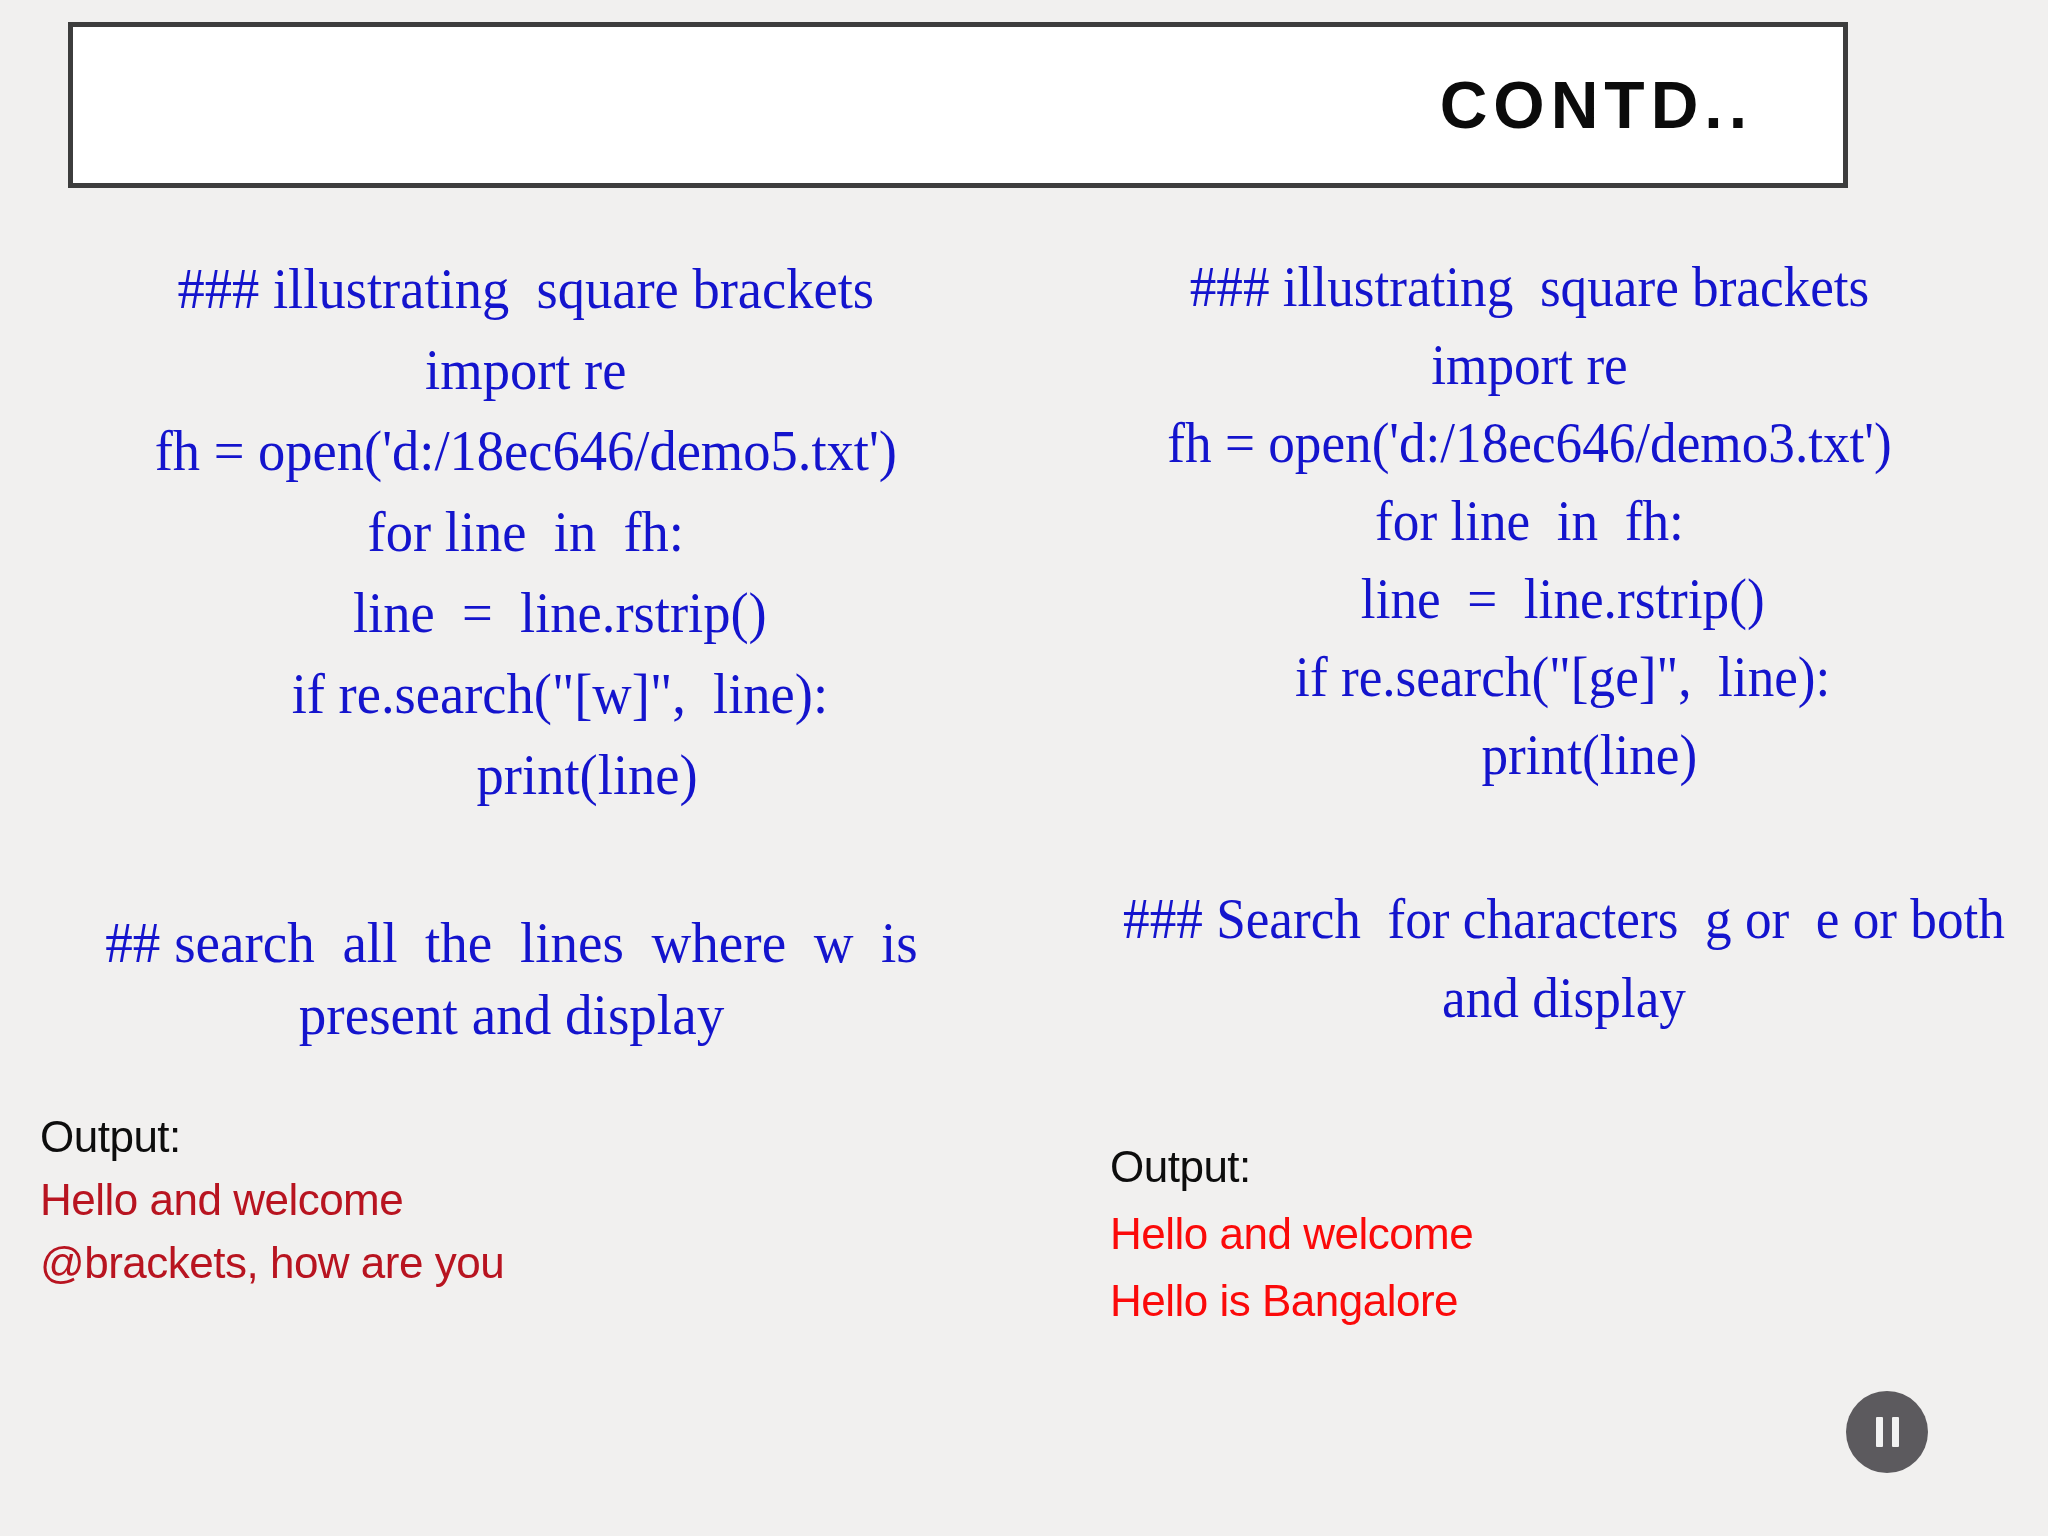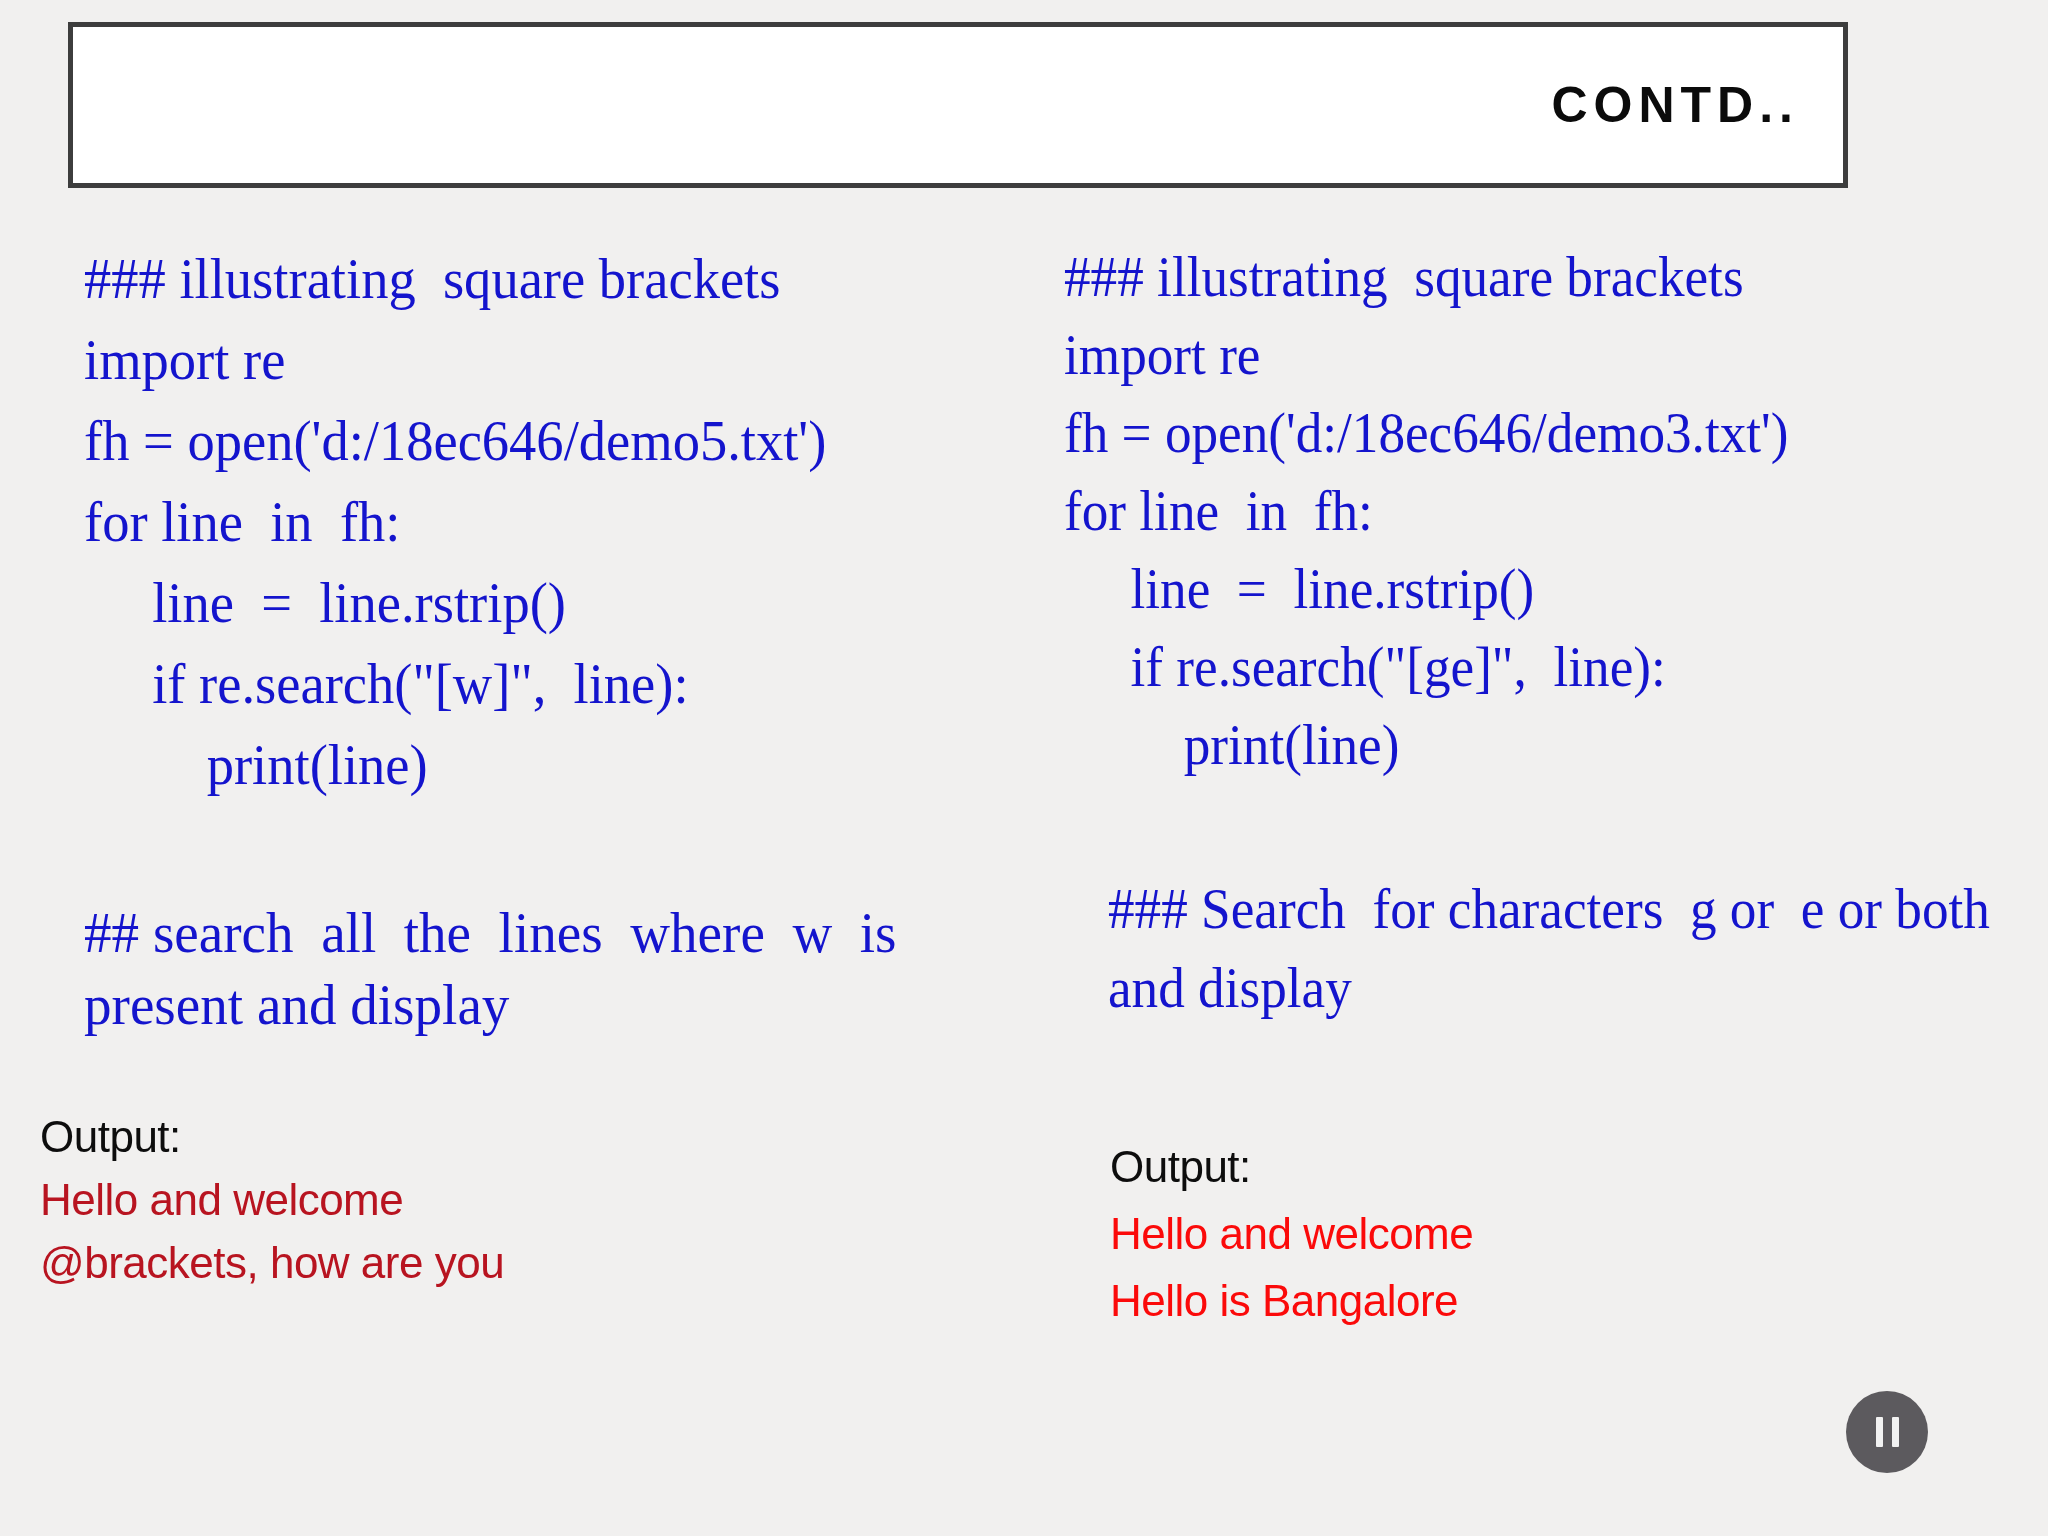--- a/index.html
+++ b/index.html
@@ -24,32 +24,33 @@
     height: 166px;
     background: #ffffff;
     border: 5px solid #3d3d3d;
     box-sizing: border-box;
     display: flex;
     align-items: center;
     justify-content: flex-end;
   }
   #title-text {
     font-family: "Liberation Sans", sans-serif;
-    font-size: 50px;
+    font-size: 66px;
     font-weight: bold;
     letter-spacing: 6px;
     color: #0b0b0b;
-    padding-right: 44px;
+    padding-right: 90px;
     line-height: 1;
   }
 
   
   .column {
     position: absolute;
-    top: 238px;
+    top: 248px;
+    text-align: center;
   }
   #left-column  { left: 84px;  width: 940px; }
   #right-column { left: 1064px; width: 980px; }
 
   .code-block {
     color: #1414cd;
     font-family: "Liberation Serif", serif;
     font-weight: normal;
   }
   #left-column .code-block  { font-size: 58px; line-height: 81px; }

